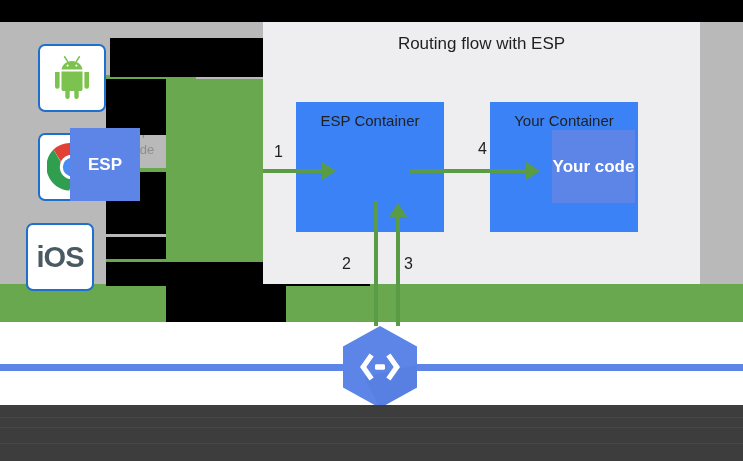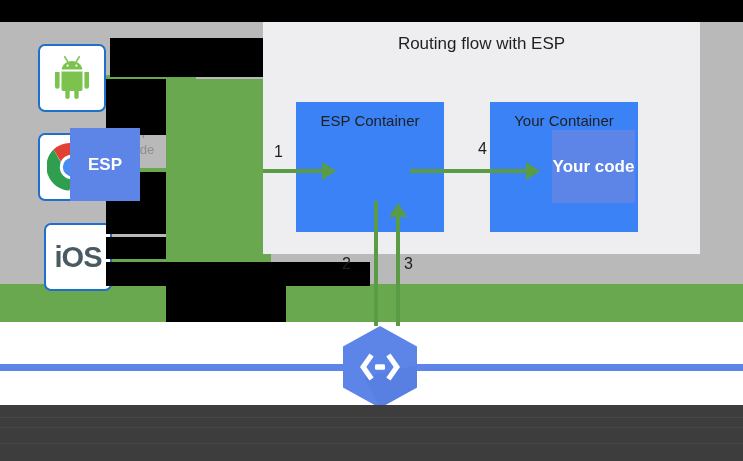--- a/index.html
+++ b/index.html
@@ -49,21 +49,21 @@
     background: #ffffff;
     border: 2px solid #1f6fcc;
     border-radius: 7px;
     box-sizing: border-box;
     display: flex;
     align-items: center;
     justify-content: center;
   }
   .client-android { left: 38px; top: 44px; }
   .client-chrome  { left: 38px; top: 133px; }
-  .client-ios     { left: 44px; top: 223px; }
+  .client-ios     { left: 26px; top: 223px; }
 
   .ios-text {
     font-size: 29px;
     font-weight: bold;
     color: #4a5a63;
     letter-spacing: -1px;
   }
 
   
   .client-wire {
@@ -105,21 +105,21 @@
   .mask-d { left: 106px; top: 237px; width: 60px;  height: 22px; }
   .mask-e { left: 106px; top: 262px; width: 264px; height: 24px; }
   .mask-f { left: 166px; top: 284px; width: 120px; height: 38px; }
 
   
   .panel {
     position: absolute;
     left: 263px;
     top: 22px;
     width: 437px;
-    height: 232px;
+    height: 262px;
     background: #eeeef0;
   }
   .panel-title {
     position: absolute;
     left: 0;
     top: 12px;
     width: 437px;
     text-align: center;
     font-size: 17px;
     color: #1f1f1f;

